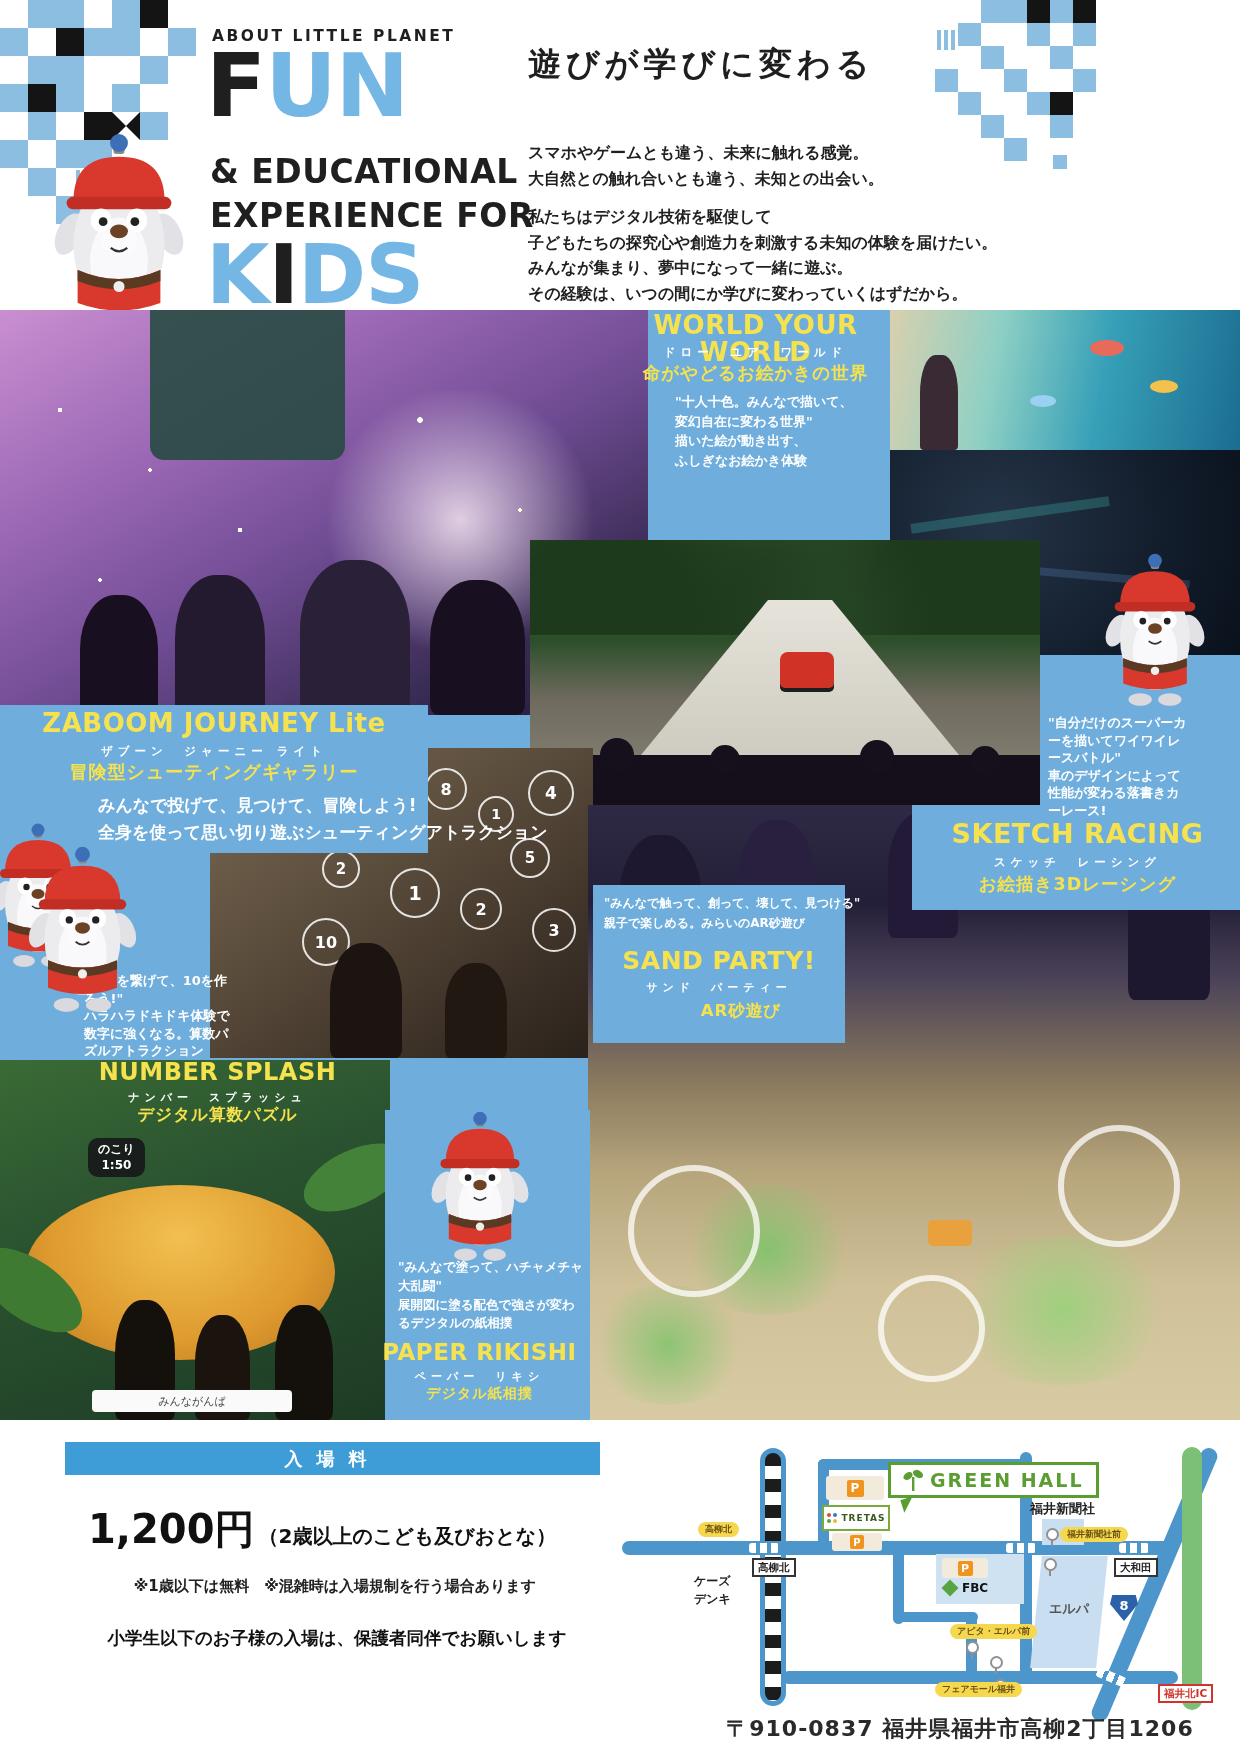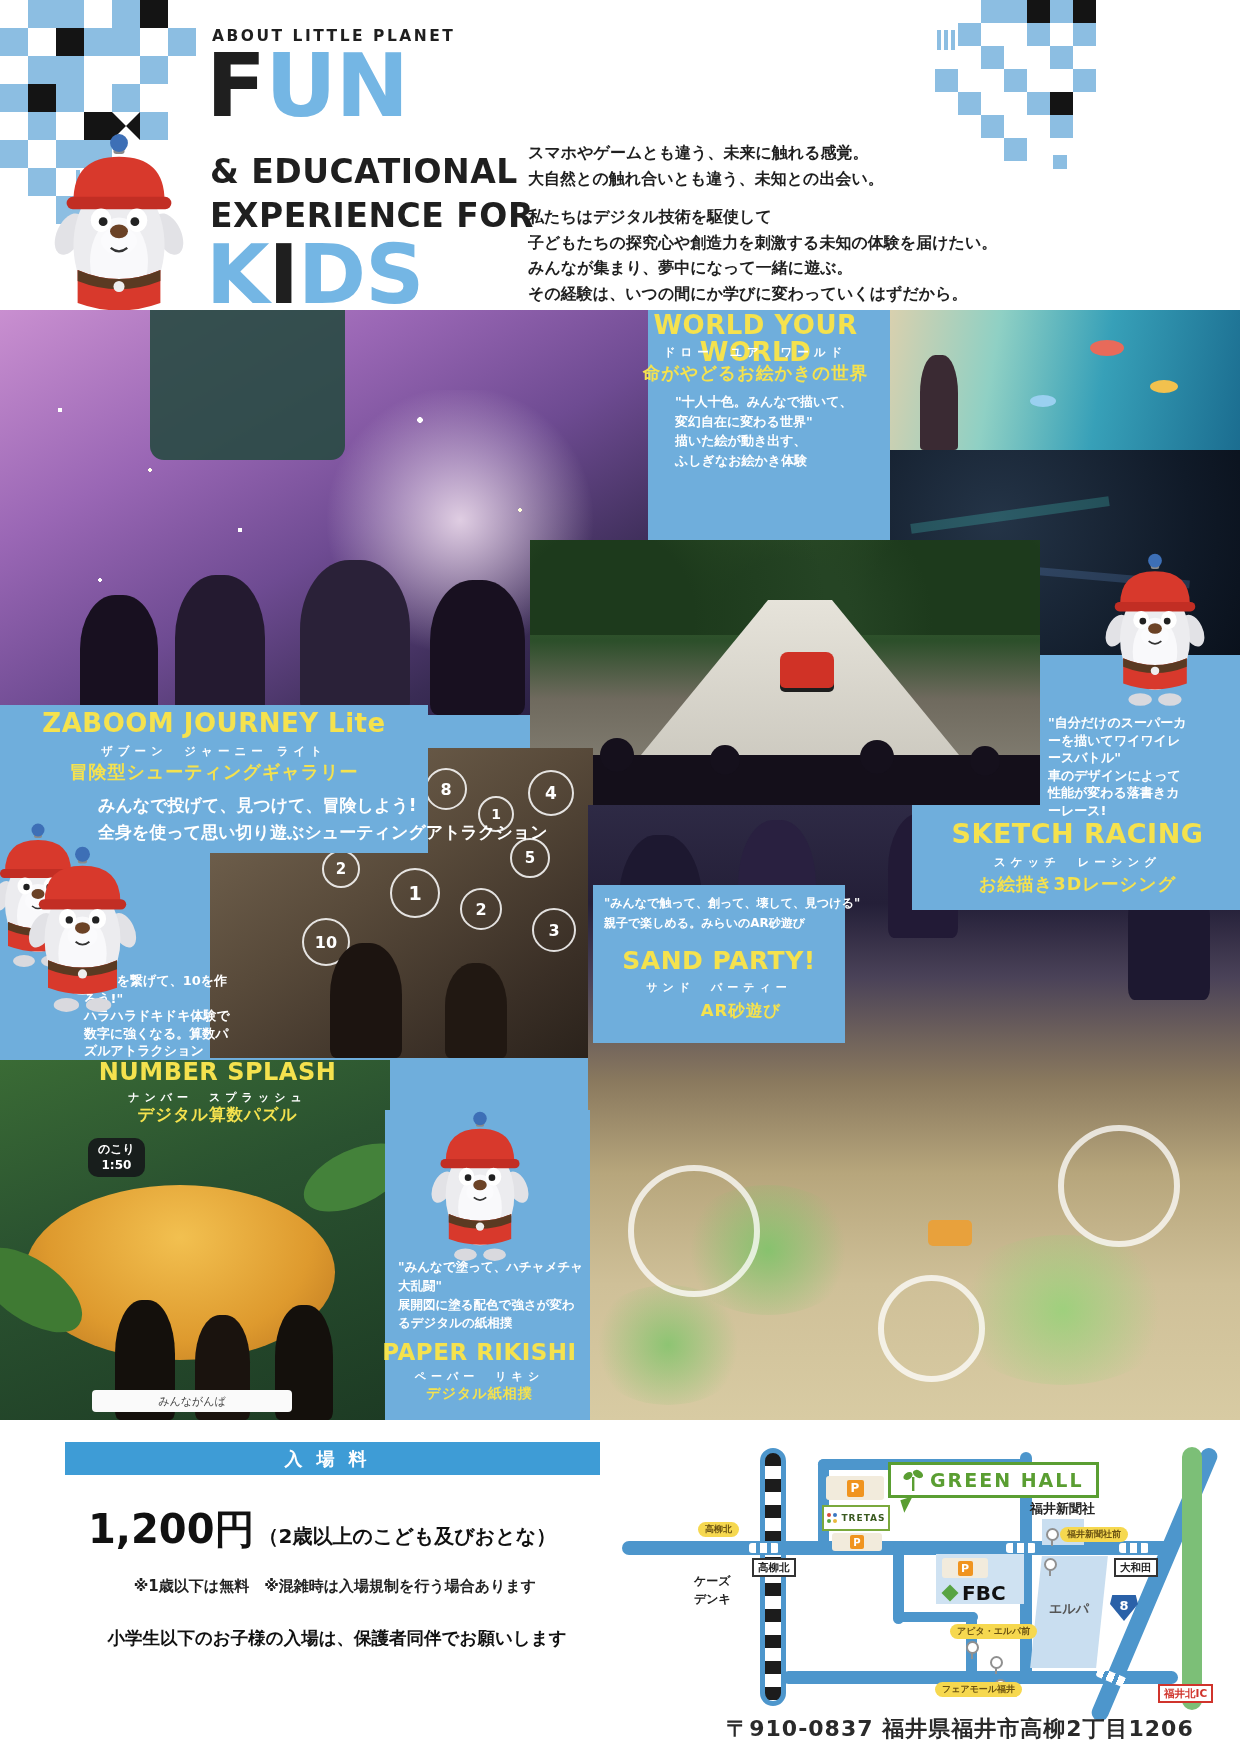--- a/index.html
+++ b/index.html
@@ -163,20 +163,21 @@
   <div class="abs eyebrow" style="left:212px;top:27px">ABOUT LITTLE PLANET</div>
   <div class="abs logo-big" style="left:206px;top:44px;font-size:88px">
     <span class="black">F</span><span class="blue">UN</span>
   </div>
   <div class="abs logo-mid" style="left:210px;top:196px">EXPERIENCE FOR</div>
   <div class="abs logo-mid" style="left:210px;top:152px">&amp; EDUCATIONAL</div>
   <div class="abs logo-big" style="left:206px;top:236px;font-size:82px">
     <span class="blue">K</span><span class="black">I</span><span class="blue">DS</span>
   </div>
 
+  <div class="abs jp-head" style="left:528px;top:42px">遊びが学びに変わる</div>
   <div class="abs jp-para pre" style="left:528px;top:140px">スマホやゲームとも違う、未来に触れる感覚。
 大自然との触れ合いとも違う、未知との出会い。</div>
   <div class="abs jp-para pre" style="left:528px;top:204px">私たちはデジタル技術を駆使して
 子どもたちの探究心や創造力を刺激する未知の体験を届けたい。
 みんなが集まり、夢中になって一緒に遊ぶ。
 その経験は、いつの間にか学びに変わっていくはずだから。</div>
 
   <div class="abs collage-bg" style="left:0;top:310px;width:1240px;height:1110px"></div>
 
   <div class="photo" style="left:0;top:310px;width:648px;height:405px;background:linear-gradient(150deg,#c98fd0 0%,#9a67b5 30%,#6e4b92 55%,#3a2c55 80%,#201838 100%)">
@@ -373,21 +374,21 @@
   <div class="abs pbox" style="left:832px;top:1533px;width:50px;height:18px">
     <span class="pmark" style="width:14px;height:14px;font-size:10px">P</span>
   </div>
 
   <div class="abs" style="left:936px;top:1554px;width:88px;height:50px;background:#cfe2f2">
     <div class="pbox" style="position:absolute;left:6px;top:4px;width:46px;height:20px">
       <span class="pmark" style="width:15px;height:15px;font-size:11px">P</span>
     </div>
     <div class="abs" style="left:8px;top:27px;display:flex;align-items:center;gap:6px">
       <span style="width:12px;height:12px;background:#58a443;transform:rotate(45deg);display:inline-block"></span>
-      <span style="font-size:20px;font-weight:900;color:#111">FBC</span>
+      <span style="font-size:12px;font-weight:900;color:#111">FBC</span>
     </div>
   </div>
 
   <div class="abs" style="left:1036px;top:1556px;width:66px;height:112px;background:#c9def0;transform:skewX(-6deg)"></div>
   <div class="abs" style="left:1036px;top:1600px;width:66px;text-align:center;font-size:13px;color:#555;font-weight:600">エルパ</div>
 
   <div class="abs" style="left:1042px;top:1519px;width:42px;height:26px;background:#c9def0"></div>
   <div class="abs" style="left:1030px;top:1500px;font-size:13px;font-weight:700;color:#222">福井新聞社</div>
   <div class="bus" style="left:1046px;top:1528px"></div>
   <div class="pill" style="left:1060px;top:1527px">福井新聞社前</div>

